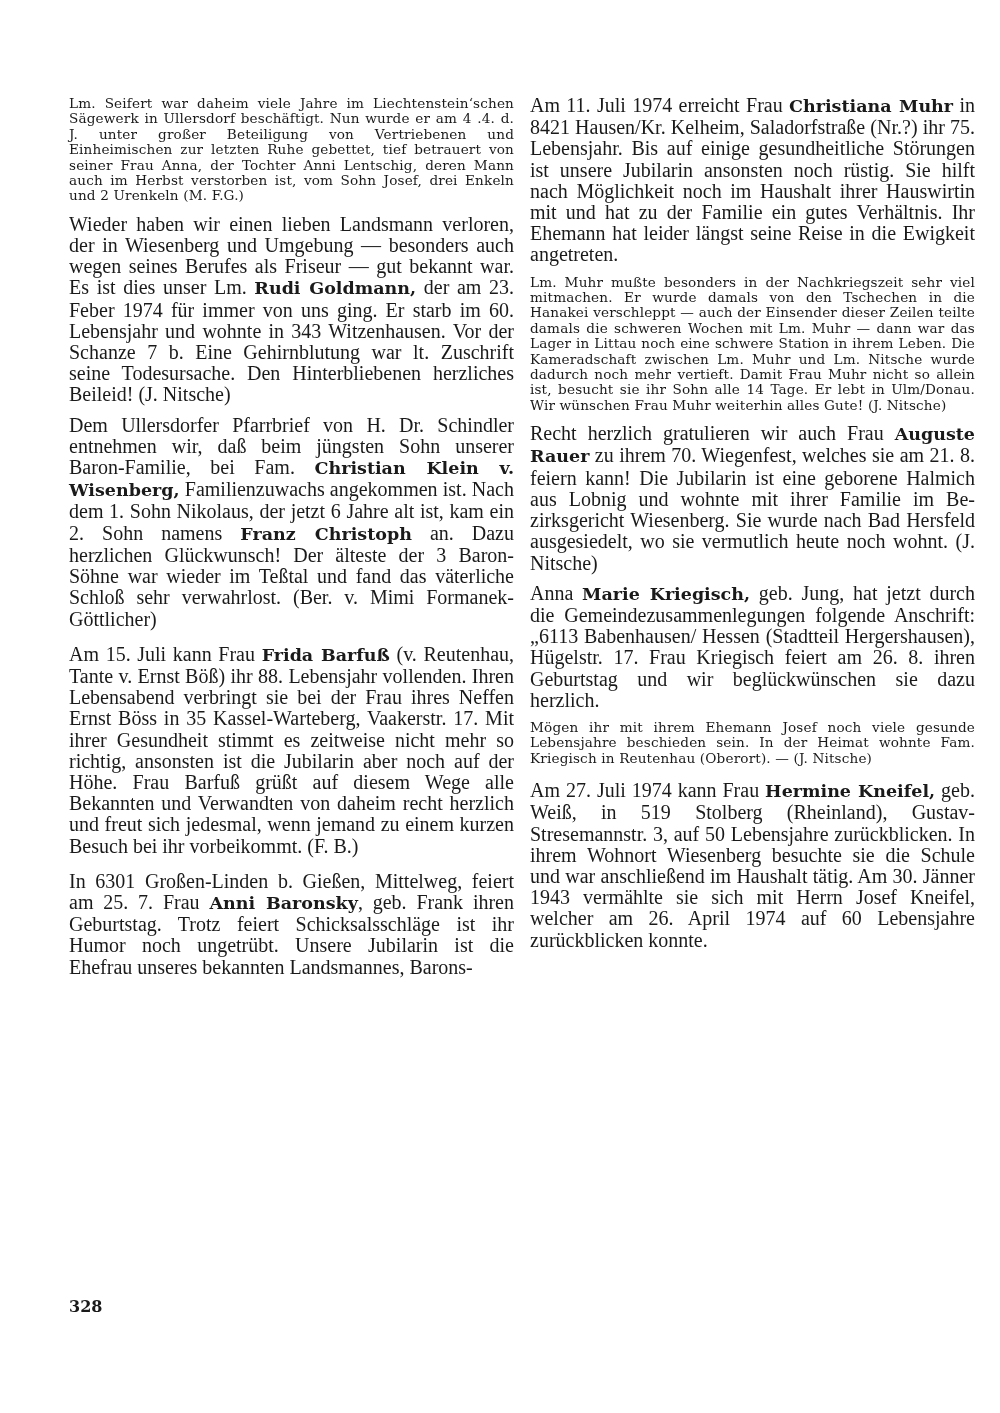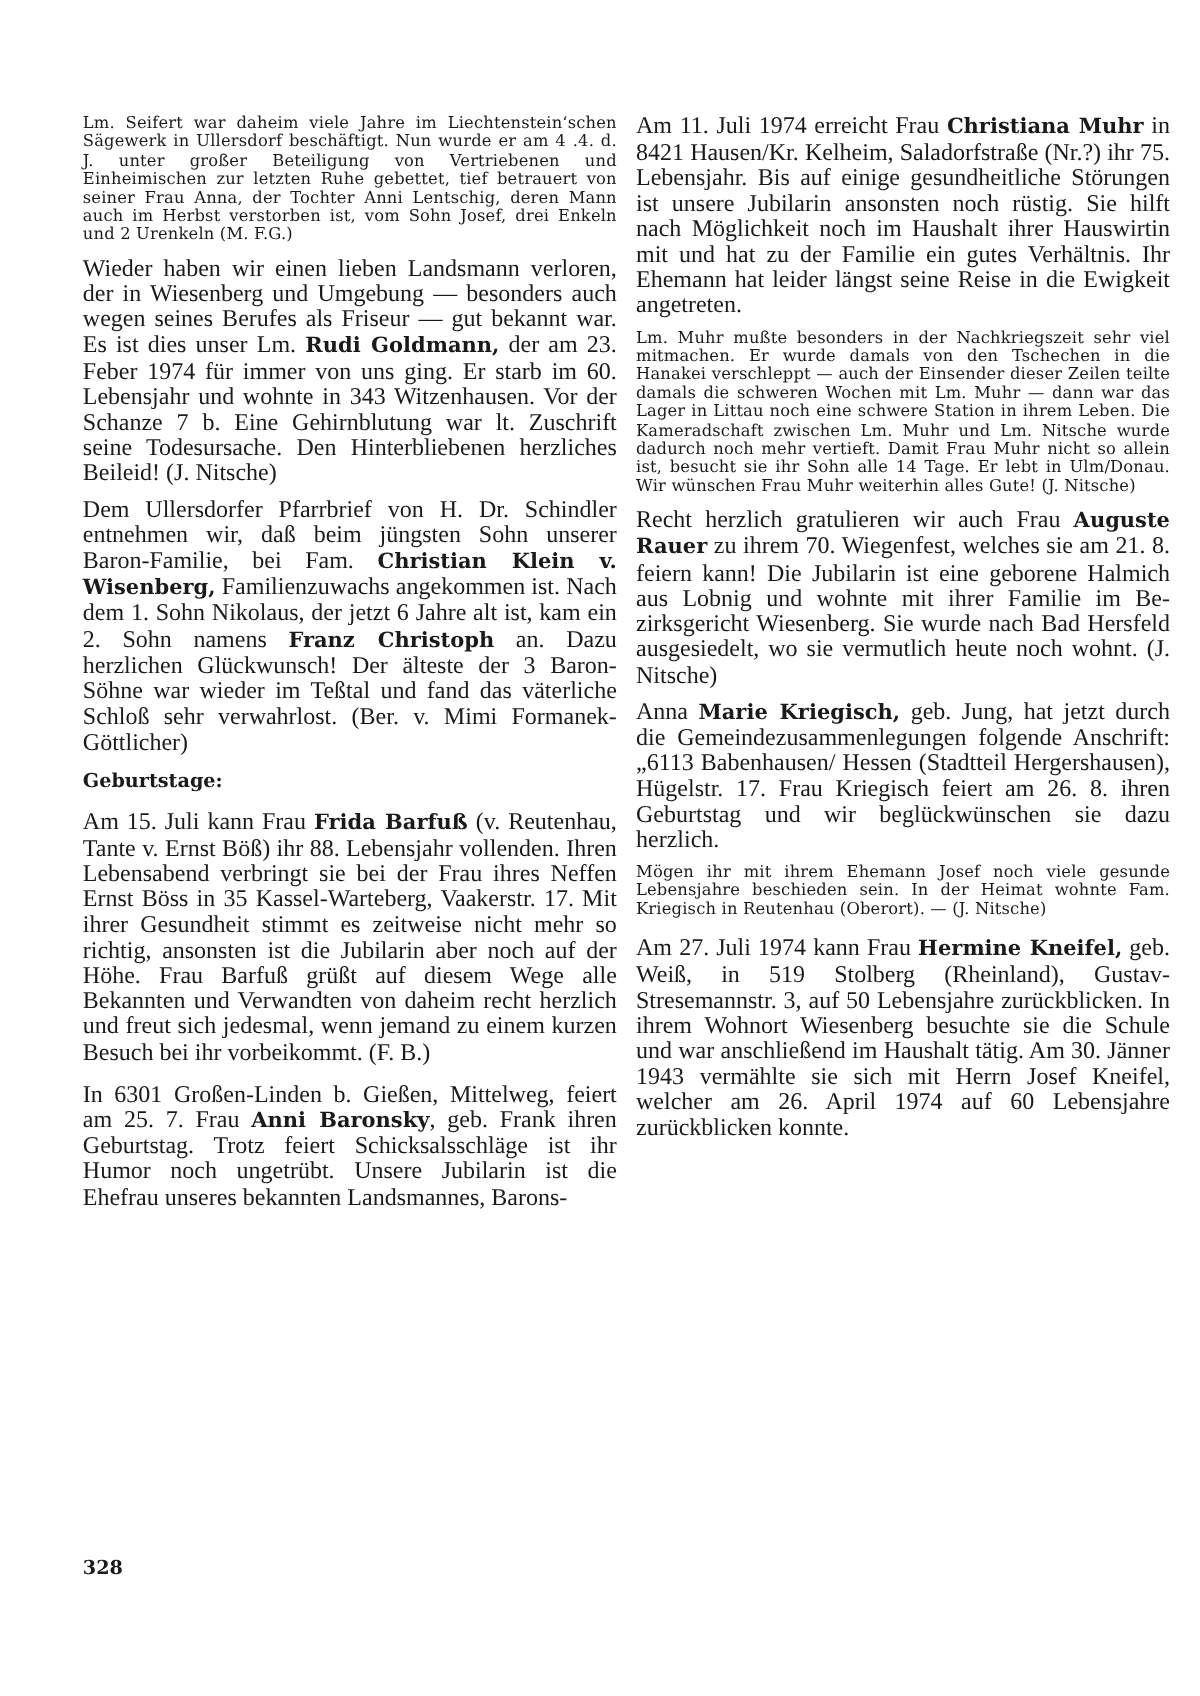--- a/index.html
+++ b/index.html
@@ -70,21 +70,20 @@
 <div class="page">
 
   <div class="col col-left">
     <p class="small">Lm. Seifert war daheim viele Jahre im Liechten­stein‘schen Sägewerk in Ullersdorf beschäftigt. Nun wurde er am 4 .4. d. J. unter großer Betei­ligung von Vertriebenen und Einheimischen zur letzten Ruhe gebettet, tief betrauert von seiner Frau Anna, der Tochter Anni Lentschig, deren Mann auch im Herbst verstorben ist, vom Sohn Josef, drei Enkeln und 2 Urenkeln (M. F.G.)</p>
 
     <p class="large"><span>Wieder haben wir einen lieben Landsmann verloren, der in Wiesenberg und Umgebung — besonders auch wegen seines Berufes als Friseur — gut bekannt war. Es ist dies unser Lm. </span><b>Rudi Goldmann,</b><span> der am 23. Fe­ber 1974 für immer von uns ging. Er starb im 60. Lebensjahr und wohnte in 343 Wit­zenhausen. Vor der Schanze 7 b. Eine Ge­hirnblutung war lt. Zuschrift seine Todes­ursache. Den Hinterbliebenen herzliches Beileid! (J. Nitsche)</span></p>
 
 
     <p class="large"><span>Dem Ullersdorfer Pfarrbrief von H. Dr. Schindler entnehmen wir, daß beim jüng­sten Sohn unserer Baron-Familie, bei Fam. </span><b>Christian Klein v. Wisenberg,</b><span> Familienzu­wachs angekommen ist. Nach dem 1. Sohn Nikolaus, der jetzt 6 Jahre alt ist, kam ein 2. Sohn namens </span><b>Franz Christoph</b><span> an. Dazu herzlichen Glückwunsch! Der älteste der 3 Baron-Söhne war wieder im Teßtal und fand das väterliche Schloß sehr verwahr­lost. (Ber. v. Mimi Formanek-Göttlicher)</span></p>
 
-    <p class="heading">Geburtstage:</p>
 
 
     <p class="large gap"><span>Am 15. Juli kann Frau </span><b>Frida Barfuß</b><span> (v. Reutenhau, Tante v. Ernst Böß) ihr 88. Le­bensjahr vollenden. Ihren Lebensabend verbringt sie bei der Frau ihres Neffen Ernst Böss in 35 Kassel-Warteberg, Vaa­kerstr. 17. Mit ihrer Gesundheit stimmt es zeitweise nicht mehr so richtig, ansonsten ist die Jubilarin aber noch auf der Höhe. Frau Barfuß grüßt auf diesem Wege alle Bekannten und Verwandten von daheim recht herzlich und freut sich jedesmal, wenn jemand zu einem kurzen Besuch bei ihr vorbeikommt. (F. B.)</span></p>
 
     <p class="large gap"><span>In 6301 Großen-Linden b. Gießen, Mittel­weg, feiert am 25. 7. Frau </span><b>Anni Baronsky</b><span>, geb. Frank ihren Geburtstag. Trotz feiert Schicksalsschläge ist ihr Humor noch un­getrübt. Unsere Jubilarin ist die Ehefrau unseres bekannten Landsmannes, Barons-</span></p>
   </div>
 
   <div class="col col-right">
 
 

